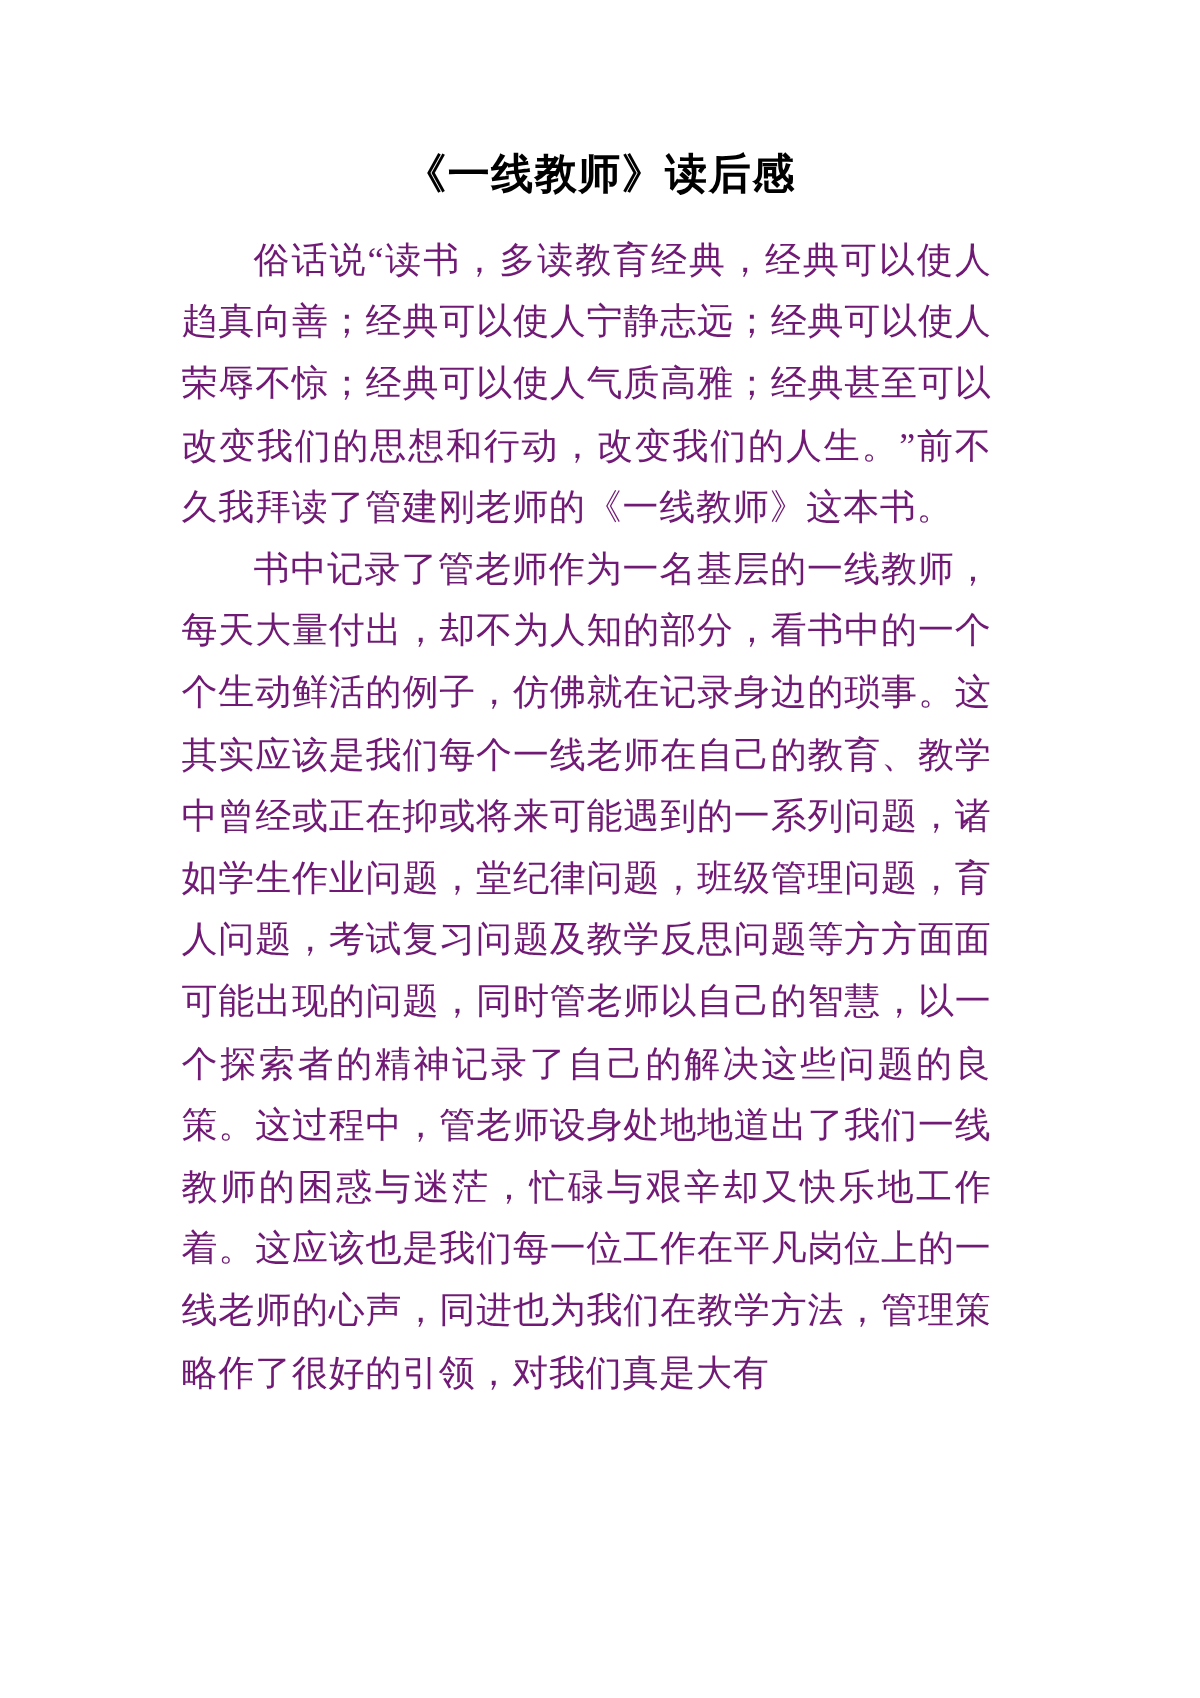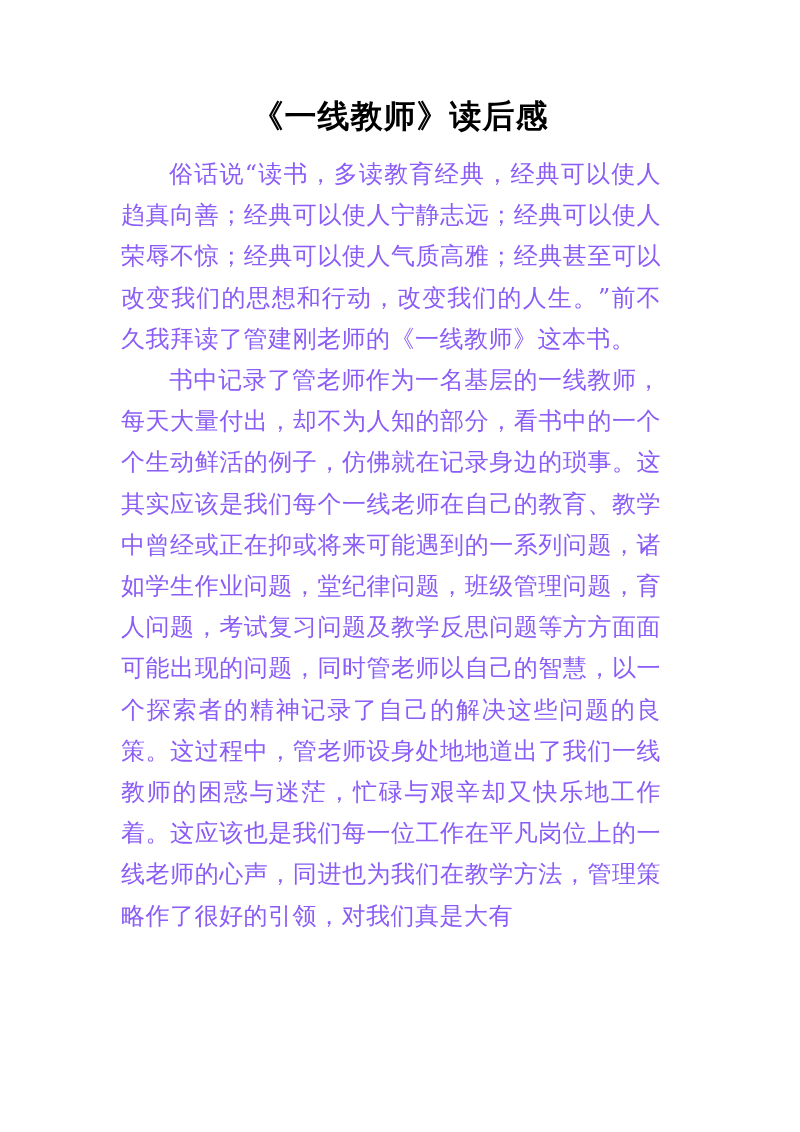--- a/index.html
+++ b/index.html
@@ -24,40 +24,41 @@
       background: #ffffff;
     }
     .title {
       position: absolute;
       top: 94px;
       left: 0;
       width: 800px;
       text-align: center;
       font-family: "DejaVu Sans", "Liberation Sans", sans-serif;
       font-weight: bold;
-      font-size: 32px;
+      font-size: 28px;
       line-height: 44px;
       letter-spacing: 1px;
       color: #000000;
     }
     .body-text {
       position: absolute;
       left: 121px;
       top: 154px;
       width: 540px;
     }
     .para {
       margin: 0;
       font-size: 24px;
       line-height: 41.2px;
       text-indent: 48px;
       text-align: justify;
       letter-spacing: 0.5px;
-      color: #8b5cf6;
+      color: #701a75;
       word-break: break-all;
+      font-family: Liberation Serif, serif;
     }
   </style>
 </head>
 <body>
 
 <div class="page">
   <div class="title">《一线教师》读后感</div>
   <div class="body-text">
     <p class="para">俗话说“读书，多读教育经典，经典可以使人趋真向善；经典可以使人宁静志远；经典可以使人荣辱不惊；经典可以使人气质高雅；经典甚至可以改变我们的思想和行动，改变我们的人生。”前不久我拜读了管建刚老师的《一线教师》这本书。</p>
     <p class="para">书中记录了管老师作为一名基层的一线教师，每天大量付出，却不为人知的部分，看书中的一个个生动鲜活的例子，仿佛就在记录身边的琐事。这其实应该是我们每个一线老师在自己的教育、教学中曾经或正在抑或将来可能遇到的一系列问题，诸如学生作业问题，堂纪律问题，班级管理问题，育人问题，考试复习问题及教学反思问题等方方面面可能出现的问题，同时管老师以自己的智慧，以一个探索者的精神记录了自己的解决这些问题的良策。这过程中，管老师设身处地地道出了我们一线教师的困惑与迷茫，忙碌与艰辛却又快乐地工作着。这应该也是我们每一位工作在平凡岗位上的一线老师的心声，同进也为我们在教学方法，管理策略作了很好的引领，对我们真是大有</p>

